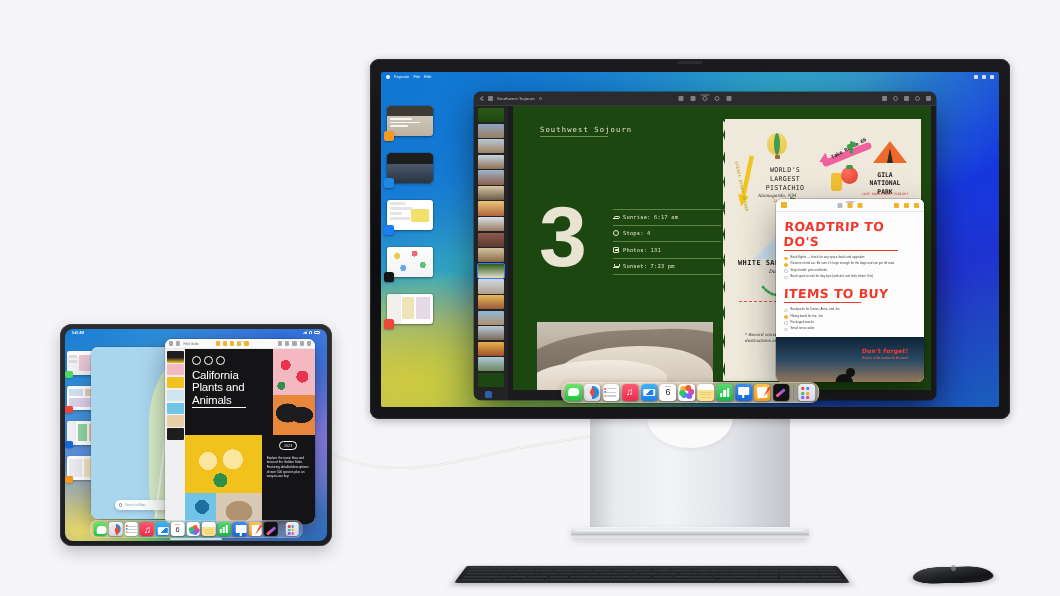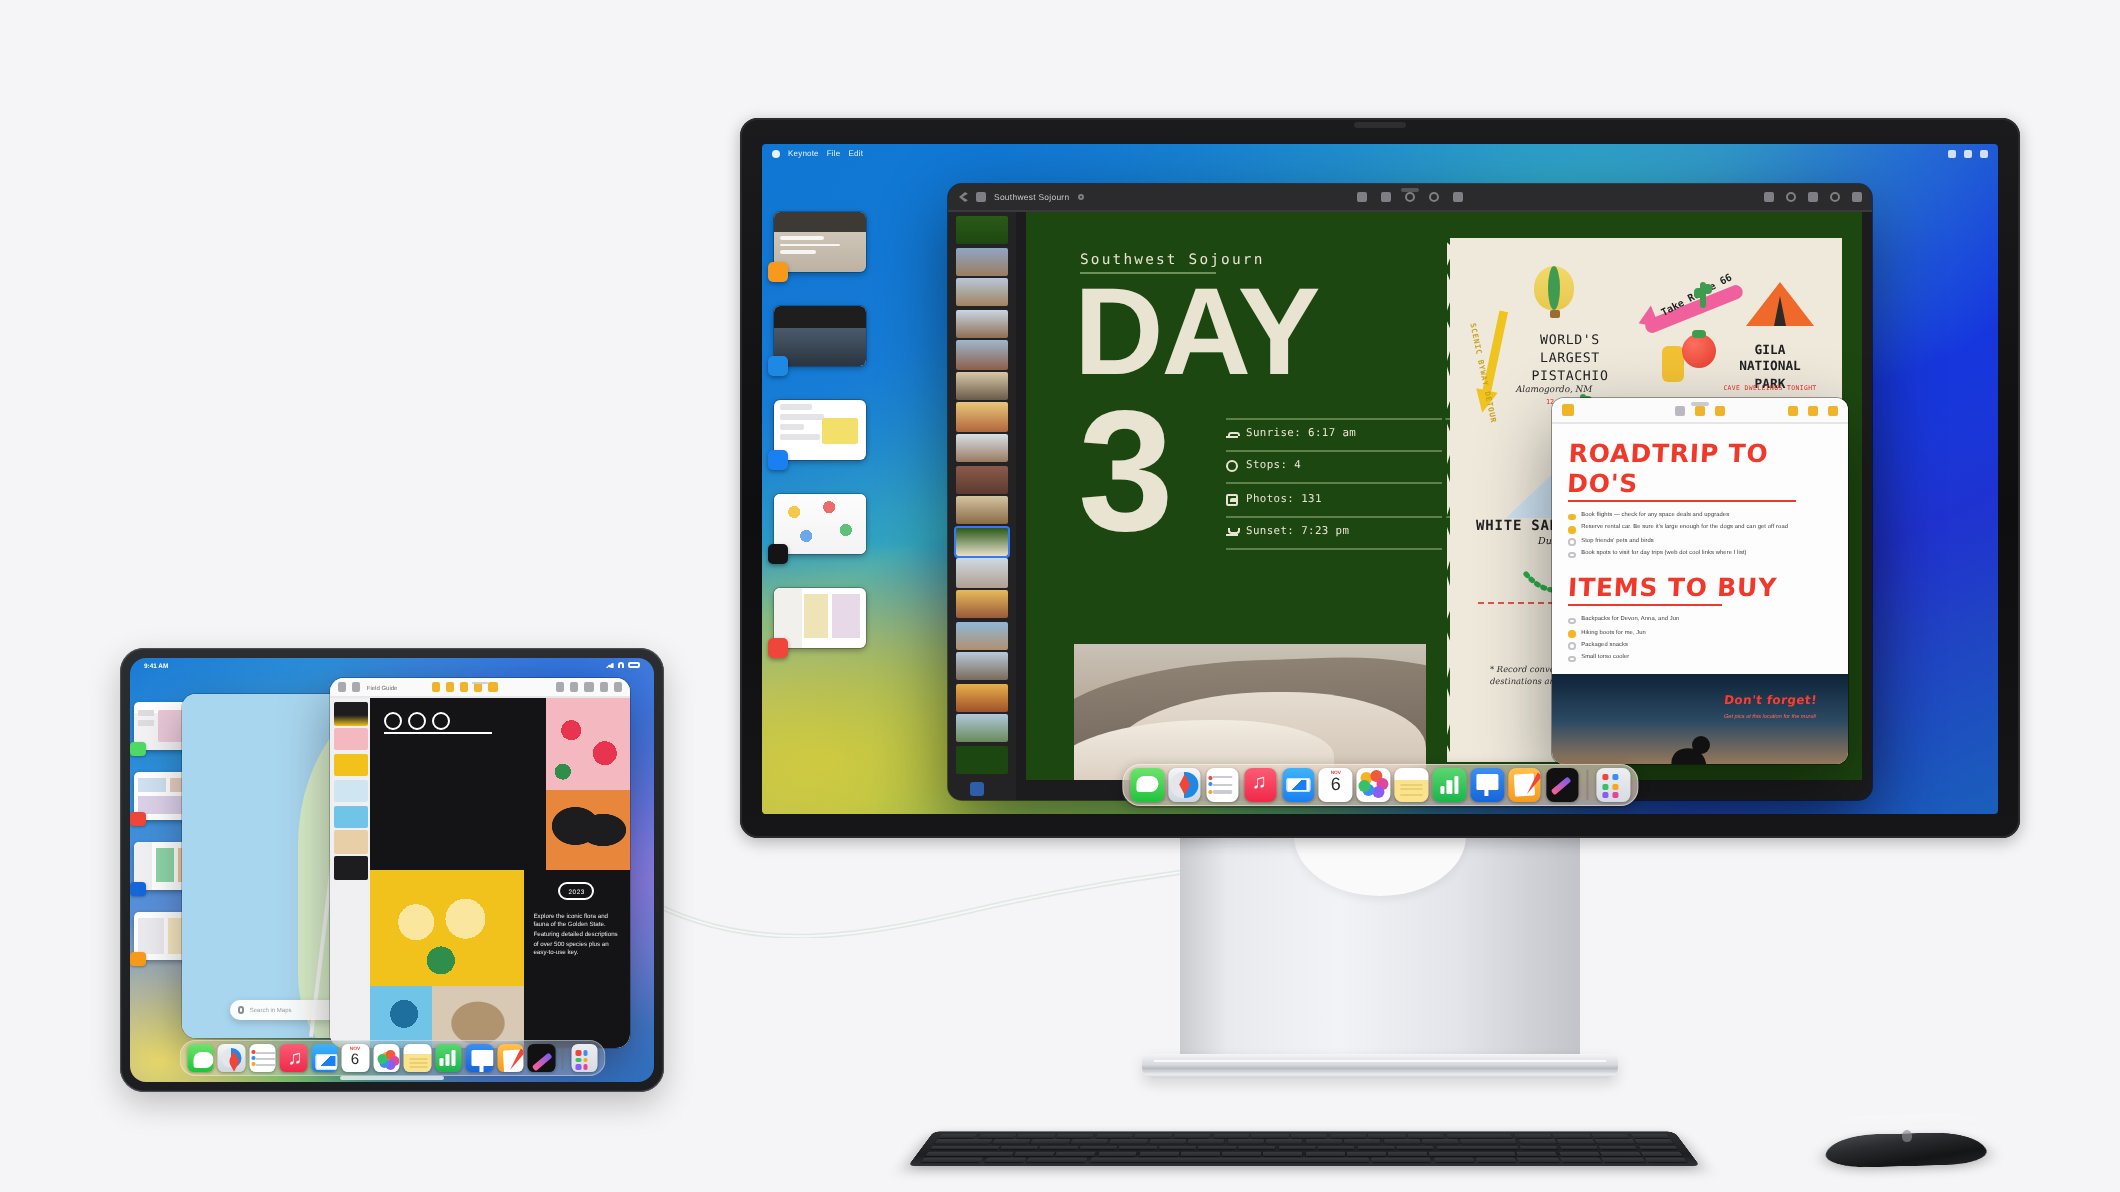--- a/index.html
+++ b/index.html
@@ -624,21 +624,20 @@
             <div class="nav-slide" style="background:linear-gradient(180deg,#e8b04a,#a0502a)"></div>
             <div class="nav-slide" style="background:linear-gradient(180deg,#b0c8dc,#6a8a5a)"></div>
             <div class="nav-slide" style="background:#1d4710"></div>
             <div id="nav-add"></div>
           </div>
 
           <div id="slide-canvas">
             <div id="slide">
               <div id="slide-eyebrow">Southwest Sojourn</div>
               <div id="slide-eyebrow-rule"></div>
-              <div id="day-word">DAY</div>
               <div id="day-num">3</div>
 
               <div id="stats">
                 <div class="stat-row">
                   <span class="stat-ico ico-sunrise"></span>
                   <span>Sunrise: 6:17 am</span>
                 </div>
                 <div class="stat-row">
                   <span class="stat-ico ico-circle"></span>
                   <span>Stops: 4</span>
@@ -934,20 +933,23 @@
             <div class="pn-slide" style="background:#e8cfa8"></div>
             <div class="pn-slide" style="background:#1d1d20"></div>
           </div>
           <div id="pages-canvas">
             <div class="pc-cell" id="pc-title">
               <div class="badges">
                 <span class="bdg"></span>
                 <span class="bdg"></span>
                 <span class="bdg"></span>
               </div>
+              <h1 style="white-space:pre-line">California
+Plants and
+Animals</h1>
               <div class="uline"></div>
             </div>
             <div class="pc-cell" id="pc-flowers" style="background:radial-gradient(circle at 30% 35%,#e8344e 0 5px,transparent 5px),
                      radial-gradient(circle at 70% 60%,#e8344e 0 6px,transparent 6px),
                      radial-gradient(circle at 20% 80%,#2f8f4a 0 4px,transparent 4px),#f3b8c0"></div>
             <div class="pc-cell" id="pc-butterfly" style="background:radial-gradient(ellipse at 35% 45%,#1d1d20 0 30%,transparent 31%),
                      radial-gradient(ellipse at 68% 50%,#1d1d20 0 28%,transparent 29%),#e8873c"></div>
             <div class="pc-cell" id="pc-poppy" style="background:radial-gradient(circle at 30% 45%,#fbe6a0 0 9px,transparent 9px),
                      radial-gradient(circle at 62% 42%,#fbe6a0 0 10px,transparent 10px),
                      radial-gradient(circle at 46% 78%,#2f8f4a 0 7px,transparent 7px),#f2c21c"></div>

